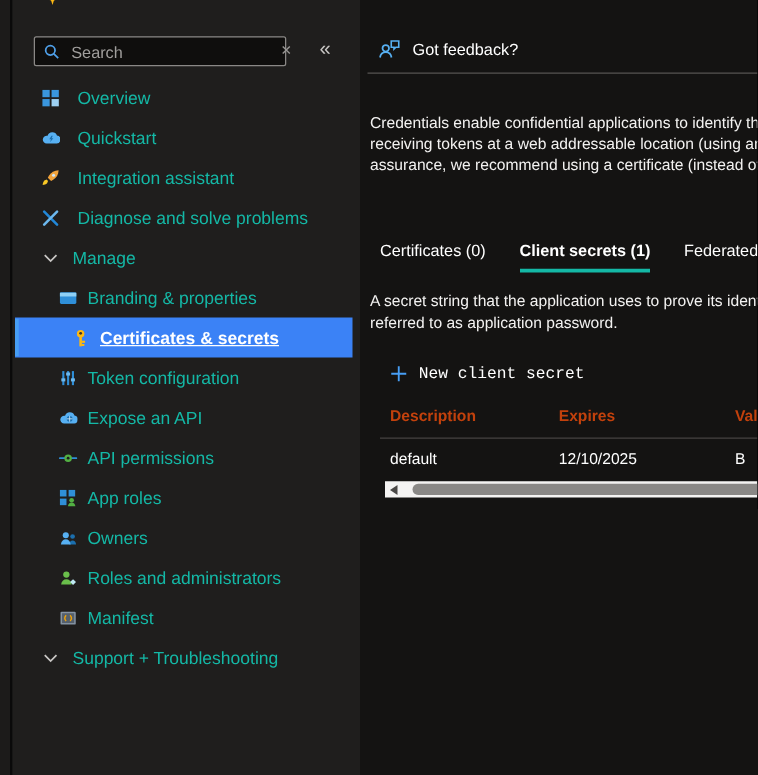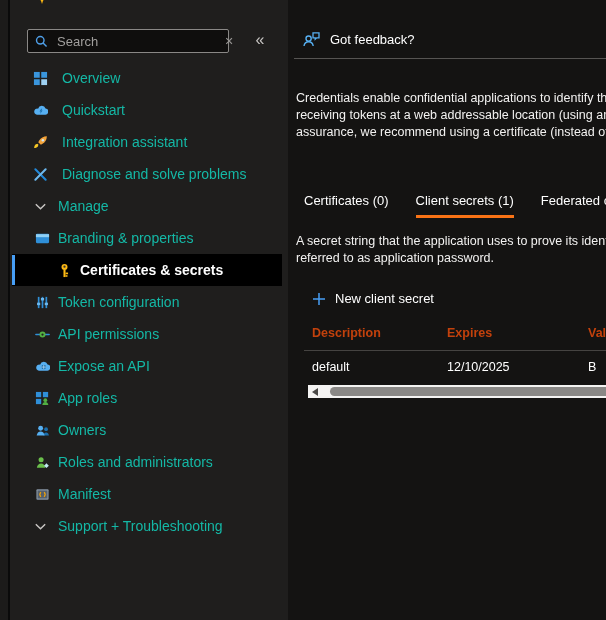--- a/index.html
+++ b/index.html
@@ -17,39 +17,39 @@
                    font-family:"Liberation Sans","DejaVu Sans",sans-serif;min-width:0;}
   .searchbox input::placeholder{color:#a19f9d;opacity:1;}
   .clear-btn{position:absolute;left:210px;top:33px;width:18px;height:16px;color:#979593;font-size:11px;
              text-align:center;line-height:16px;cursor:default;}
   .collapse-btn{position:absolute;left:240px;top:29px;width:20px;height:22px;color:#c8c6c4;font-size:16px;
                 text-align:center;line-height:22px;}
   .nav{position:absolute;left:0;top:62px;width:278px;}
   .row{height:32px;display:flex;align-items:center;font-size:14px;color:#14b8a6;cursor:default;}
   .row.top{padding-left:23px;gap:14px;}
   .row.group{padding-left:23px;gap:10px;}
-  .row.child{padding-left:25px;gap:8px;}
+  .row.child{padding-left:37px;gap:8px;}
   .row .ic{width:15px;height:15px;display:inline-flex;flex:none;}
   .row .ic svg{width:15px;height:15px;}
   .row.selected{position:relative;margin-left:2px;margin-right:6px;padding-left:45px;
-                background:#000000;font-weight:bold;color:#fff;}
+                background:#3b82f6;font-weight:bold;color:#fff;text-decoration:underline;}
   .sel-bar{position:absolute;left:0;top:1px;bottom:1px;width:3px;background:#479ef5;}
   
   .main{position:absolute;left:288px;top:0;width:318px;height:444px;}
   .feedback{position:absolute;left:14px;top:30px;display:flex;align-items:center;gap:9px;font-size:13px;color:#fff;}
   .feedback svg{width:19px;height:19px;}
   .divider{position:absolute;left:6px;right:-2px;top:58px;height:1px;background:#565452;}
   .intro{position:absolute;left:8px;top:90px;font-size:12.5px;line-height:17px;color:#f3f2f1;}
   .nowrap{white-space:nowrap;}
   .tabs{position:absolute;left:16px;top:193px;display:flex;gap:27px;font-size:13px;color:#fff;}
   .tab{padding-bottom:7px;white-space:nowrap;}
-  .tab.active{font-weight:normal;border-bottom:3px solid #f97316;}
+  .tab.active{font-weight:bold;border-bottom:3px solid #14b8a6;}
   .secret-desc{position:absolute;left:8px;top:233px;font-size:12.5px;line-height:17px;color:#f3f2f1;}
   .new-secret{position:absolute;left:24px;top:291px;display:flex;align-items:flex-end;gap:9px;
-              font-size:13px;color:#fff;}
+              font-size:13px;color:#fff;font-family:Liberation Mono, monospace;}
   .new-secret svg{width:14px;height:14px;}
   .thead{position:absolute;left:0;right:0;top:326px;height:23px;font-size:12.5px;font-weight:bold;color:#c2410c;}
   .thead .c, .trow .c{position:absolute;white-space:nowrap;}
   .c1{left:24px;} .c2{left:159px;} .c3{left:300px;}
   .thead-line{position:absolute;left:16px;right:-2px;top:350px;height:1px;background:#454341;}
   .trow{position:absolute;left:0;right:0;top:360px;height:24px;font-size:12.5px;color:#fff;}
   .hscroll{position:absolute;left:20px;top:385px;width:298px;height:13px;background:#f4f3f2;}
   .hscroll .arrow{position:absolute;left:4px;top:2.5px;width:0;height:0;
                   border-top:4px solid transparent;border-bottom:4px solid transparent;
                   border-right:6px solid #4a4846;}
@@ -170,37 +170,37 @@
               <rect x="6.3" y="3.2" width="3.4" height="2.6" fill="#6cb8ee"></rect>
               <rect x="10.4" y="8.2" width="3.4" height="2.6" fill="#6cb8ee"></rect>
             </svg>
         </span>
         <span class="lbl">Token configuration</span>
       </div>
 
       <div class="row child">
         <span class="ic">
           <svg viewBox="0 0 16 16">
+              <path d="M4.8 12.5a3.3 3.3 0 1 1 .6-6.5 4.2 4.2 0 0 1 8-.2 3 3 0 0 1-.9 6.7z" fill="#57b0f2"></path>
+              <circle cx="9.3" cy="8.6" r="2.5" fill="#1b6fae"></circle>
+              <path d="M6.8 8.6h5M9.3 6.1v5" stroke="#cfe8fa" stroke-width=".7"></path>
+            </svg>
+        </span>
+        <span class="lbl">Expose an API</span>
+      </div>
+
+      <div class="row child">
+        <span class="ic">
+          <svg viewBox="0 0 16 16">
               <path d="M1 8h14" stroke="#2f8fd8" stroke-width="1.7" stroke-linecap="round"></path>
               <circle cx="8" cy="8" r="3.2" fill="#52b043"></circle>
               <circle cx="8" cy="8" r="1.2" fill="#1f1e1d"></circle>
             </svg>
         </span>
         <span class="lbl">API permissions</span>
-      </div>
-
-      <div class="row child">
-        <span class="ic">
-          <svg viewBox="0 0 16 16">
-              <path d="M4.8 12.5a3.3 3.3 0 1 1 .6-6.5 4.2 4.2 0 0 1 8-.2 3 3 0 0 1-.9 6.7z" fill="#57b0f2"></path>
-              <circle cx="9.3" cy="8.6" r="2.5" fill="#1b6fae"></circle>
-              <path d="M6.8 8.6h5M9.3 6.1v5" stroke="#cfe8fa" stroke-width=".7"></path>
-            </svg>
-        </span>
-        <span class="lbl">Expose an API</span>
       </div>
 
       <div class="row child">
         <span class="ic">
           <svg viewBox="0 0 16 16">
               <rect x="1" y="1" width="5.6" height="5.6" fill="#2f8fd8"></rect>
               <rect x="8.4" y="1" width="5.6" height="5.6" fill="#2f8fd8"></rect>
               <rect x="1" y="8.4" width="5.6" height="5.6" fill="#2f8fd8"></rect>
               <circle cx="11" cy="9.8" r="2" fill="#52b043"></circle>
               <path d="M7.8 15c.2-2 1.5-3.2 3.2-3.2s3 1.2 3.2 3.2z" fill="#52b043"></path>

